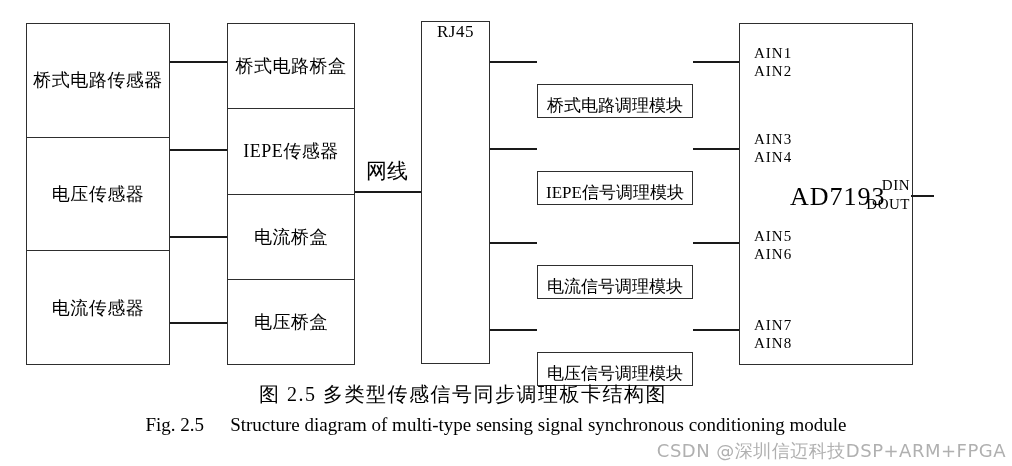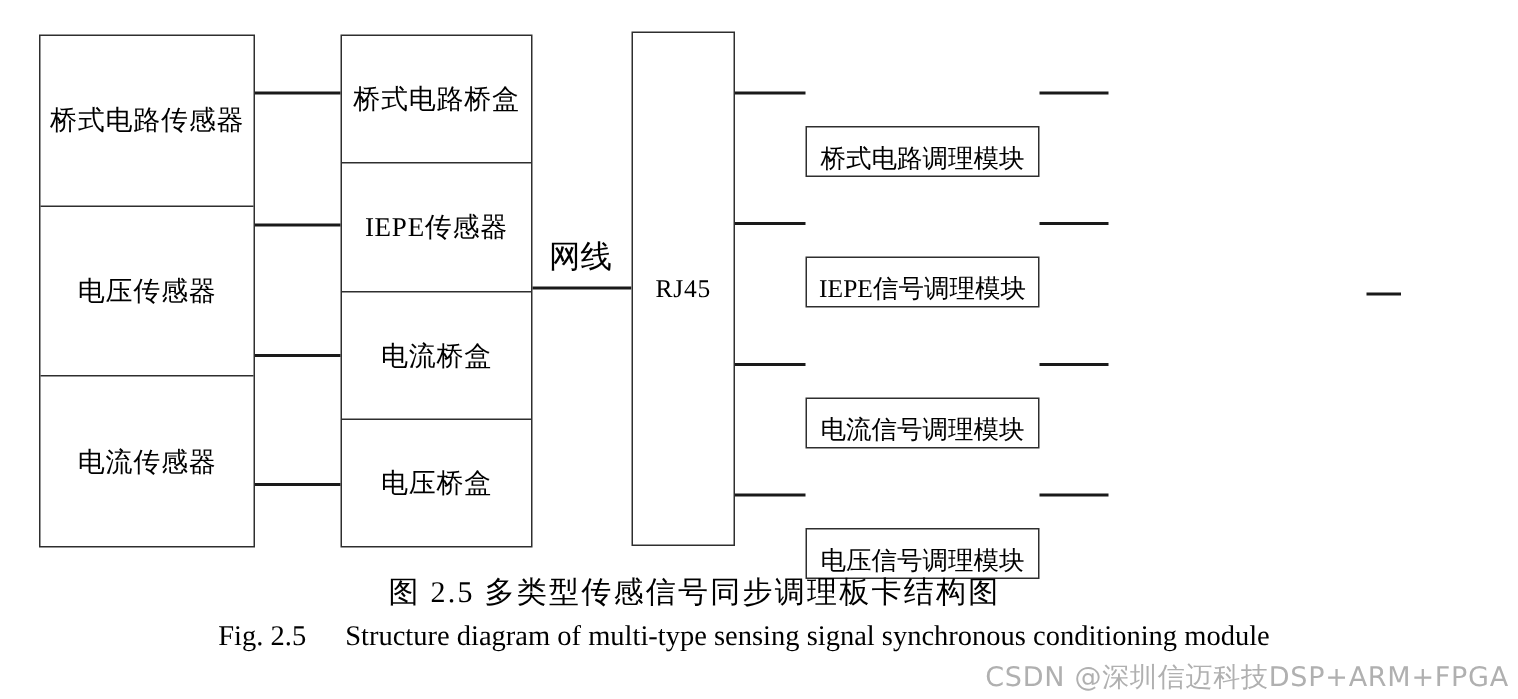--- a/index.html
+++ b/index.html
@@ -49,21 +49,20 @@
     white-space: nowrap;
     margin-top: 39px;
   }
   .hline {
     position: absolute;
     height: 2px;
     background: var(--line);
   }
   .rj45 {
     display: flex;
-    align-items: center;
     justify-content: center;
     font-size: 17px;
     letter-spacing: 0.5px;
   }
   .cable-label {
     position: absolute;
     left: 358px;
     top: 157px;
     width: 58px;
     text-align: center;
@@ -185,20 +184,43 @@
   </div>
   <div class="box module" style="left:537px; top:313px; width:156px; height:34px;">
     <span>电压信号调理模块</span>
   </div>
 
   <div class="hline" style="left:693px; top:61px;  width:46px;"></div>
   <div class="hline" style="left:693px; top:148px; width:46px;"></div>
   <div class="hline" style="left:693px; top:242px; width:46px;"></div>
   <div class="hline" style="left:693px; top:329px; width:46px;"></div>
 
+  <div class="box" style="left:739px; top:23px; width:174px; height:342px;">
+    <div class="pin-pair" style="top:20px;">
+      <div>AIN1</div>
+      <div>AIN2</div>
+    </div>
+    <div class="pin-pair" style="top:106px;">
+      <div>AIN3</div>
+      <div>AIN4</div>
+    </div>
+    <div class="pin-pair" style="top:203px;">
+      <div>AIN5</div>
+      <div>AIN6</div>
+    </div>
+    <div class="pin-pair" style="top:292px;">
+      <div>AIN7</div>
+      <div>AIN8</div>
+    </div>
+    <div class="chip-label">AD7193</div>
+    <div class="serial-pins">
+      <div>DIN</div>
+      <div>DOUT</div>
+    </div>
+  </div>
 
   <div class="hline" style="left:911px; top:195px; width:23px;"></div>
 
   <div class="caption-cn">图 2.5 多类型传感信号同步调理板卡结构图</div>
   <div class="caption-en">
     <span class="fig-label">Fig. 2.5</span><span>Structure diagram of multi-type sensing signal synchronous conditioning module</span>
   </div>
 
   <div class="watermark">CSDN @深圳信迈科技DSP+ARM+FPGA</div>
 

